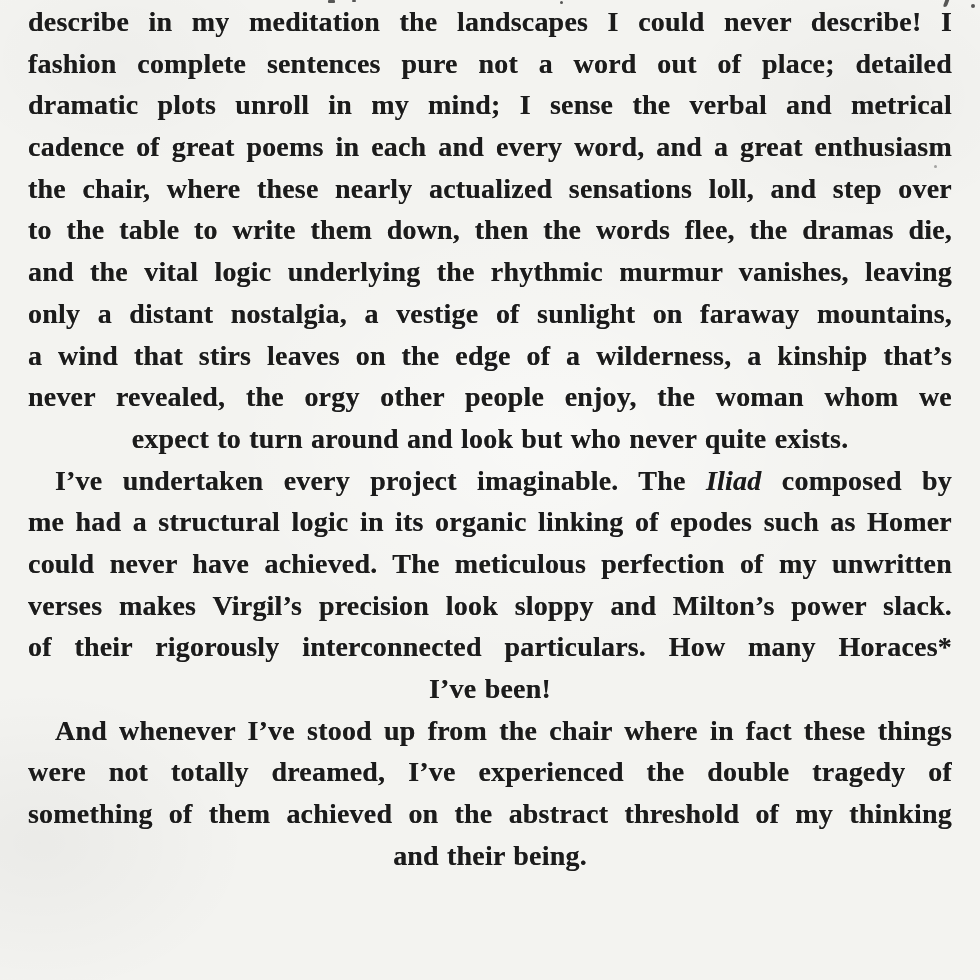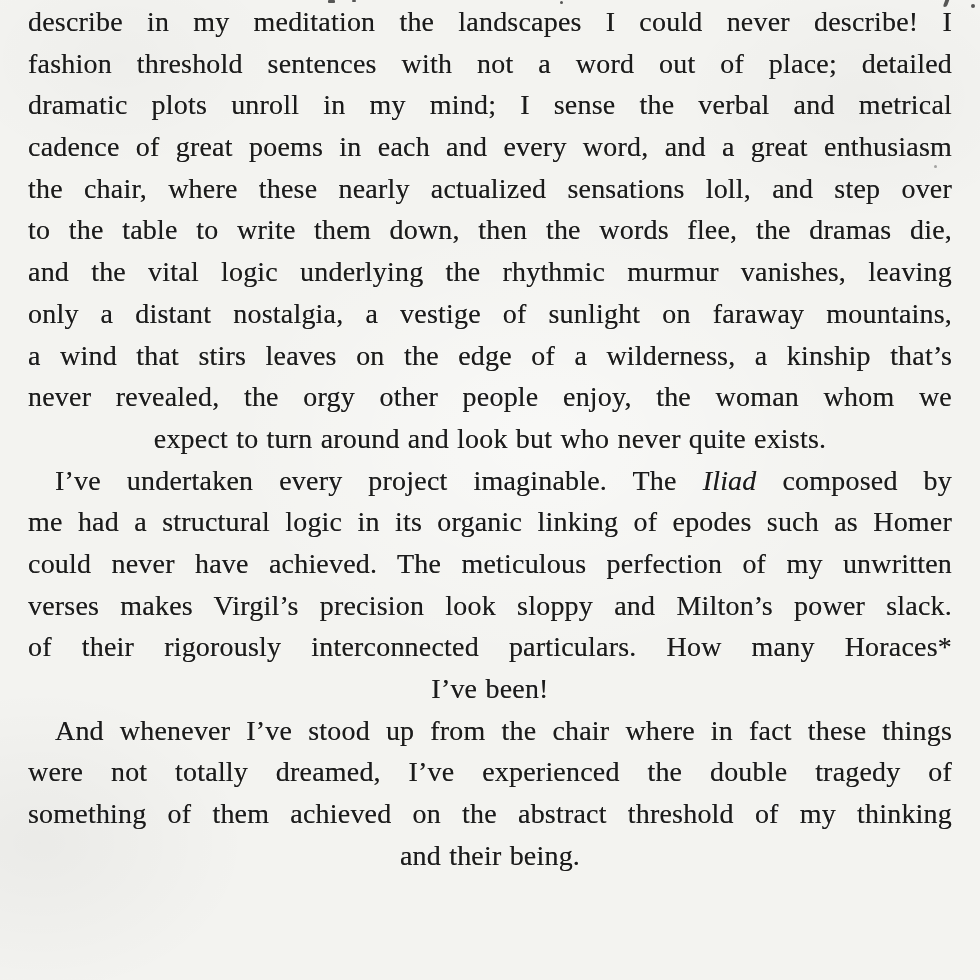--- a/index.html
+++ b/index.html
@@ -32,20 +32,21 @@
     word-spacing: 1px;
     text-shadow: 0 0 0.6px rgba(10,10,10,0.55);
   }
   .paragraph { margin: 0; }
   .line {
     height: 41.7px;
     line-height: 41.7px;
     overflow: hidden;
     text-align: justify;
     white-space: normal;
+    font-weight: bold;
   }
   
   .line::after { content: ""; display: inline-block; width: 100%; height: 0; }
   .line.end { text-align: center; }
   .line.end::after { content: none; }
   .line.first { text-indent: 27px; }
   .line i { font-style: italic; margin-top: 36px; }
 
   
   .top-fragment { position: absolute; top: 0; left: 0; width: 980px; height: 10px; }
@@ -68,21 +69,21 @@
     <span class="speck sp2"></span>
     <span class="speck sp3"></span>
     <span class="speck sp4"></span>
     <span class="speck sp5"></span>
     <span class="speck sp6"></span>
   </div>
 
   <div class="text-block">
       <div class="paragraph">
         <div class="line">describe in my meditation the landscapes I could never describe! I</div>
-        <div class="line">fashion threshold sentences with not a word out of place; detailed</div>
+        <div class="line">fashion complete sentences pure not a word out of place; detailed</div>
         <div class="line">dramatic plots unroll in my mind; I sense the verbal and metrical</div>
         <div class="line">cadence of great poems in each and every word, and a great enthusiasm</div>
         <div class="line">the chair, where these nearly actualized sensations loll, and step over</div>
         <div class="line">to the table to write them down, then the words flee, the dramas die,</div>
         <div class="line">and the vital logic underlying the rhythmic murmur vanishes, leaving</div>
         <div class="line">only a distant nostalgia, a vestige of sunlight on faraway mountains,</div>
         <div class="line">a wind that stirs leaves on the edge of a wilderness, a kinship that’s</div>
         <div class="line">never revealed, the orgy other people enjoy, the woman whom we</div>
         <div class="line end">expect to turn around and look but who never quite exists.</div>
       </div>

